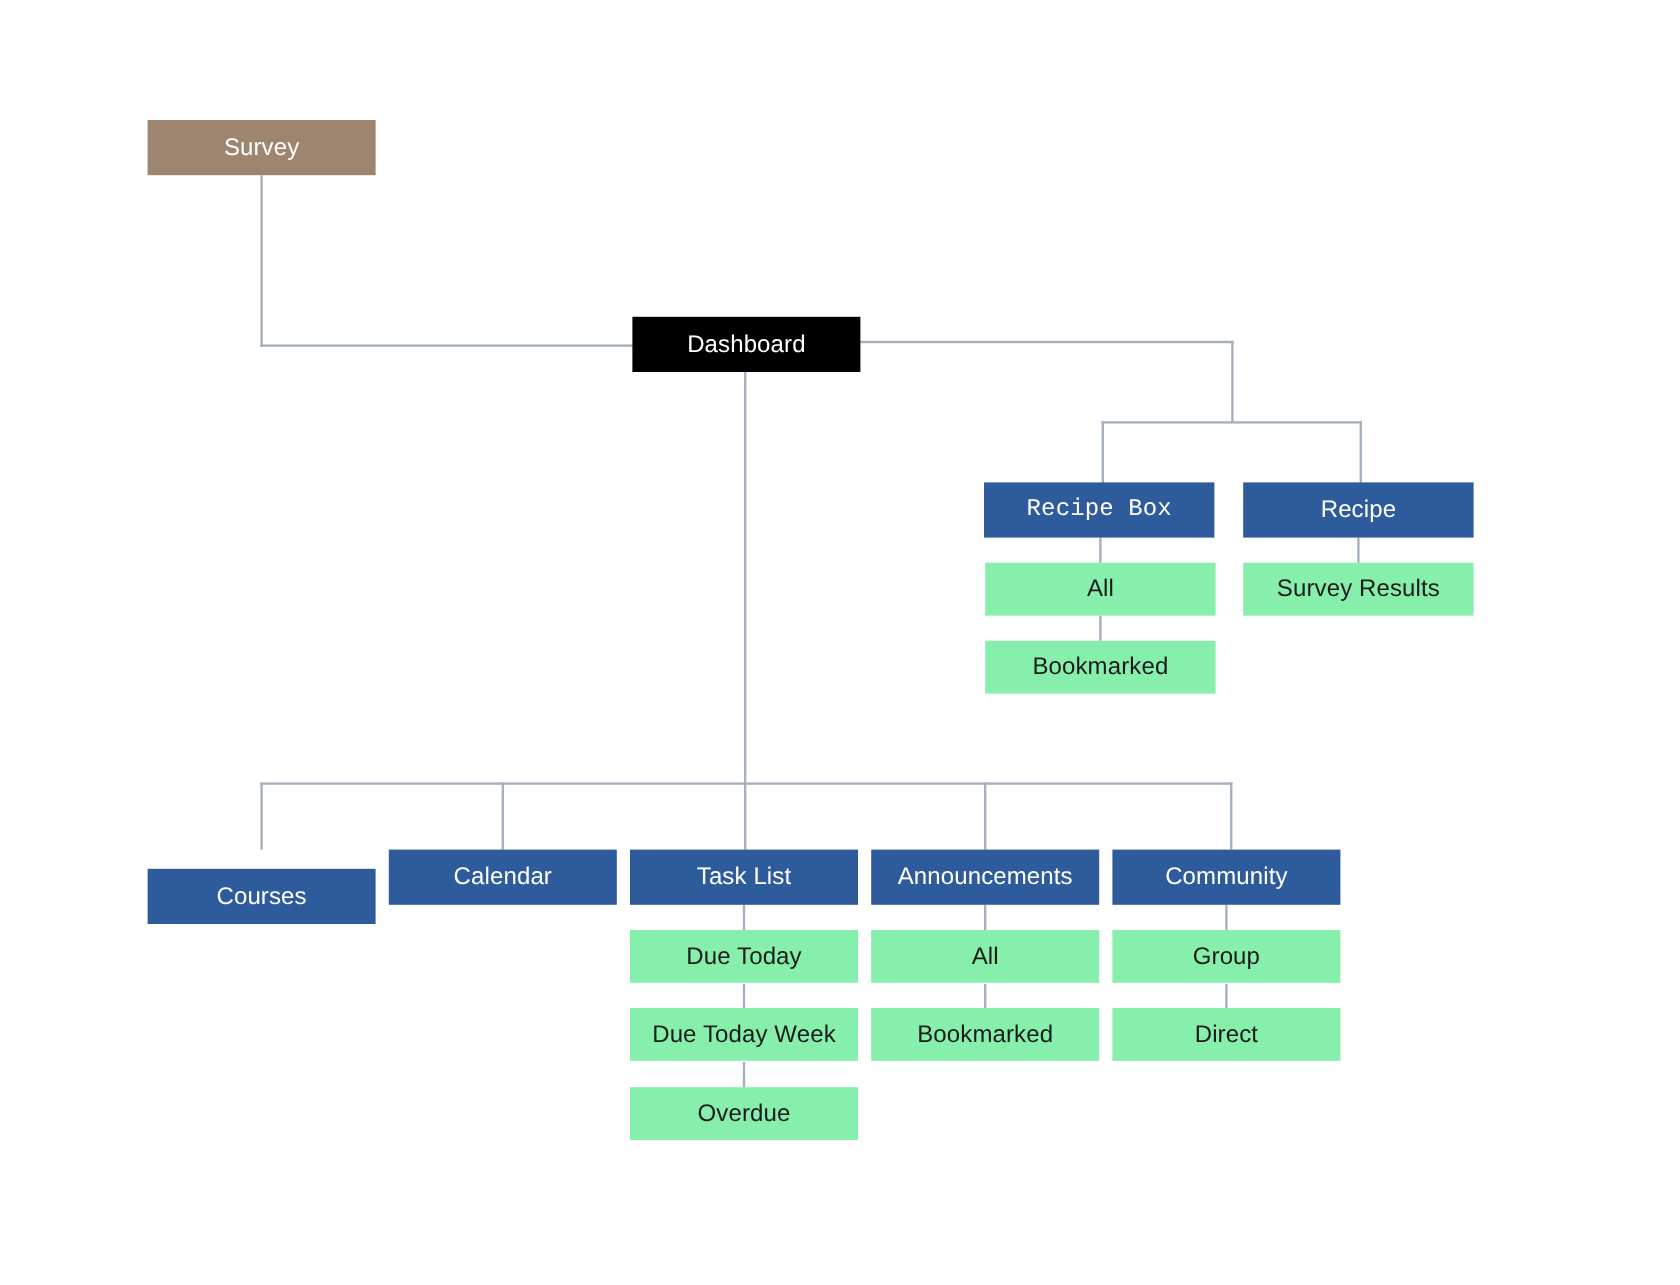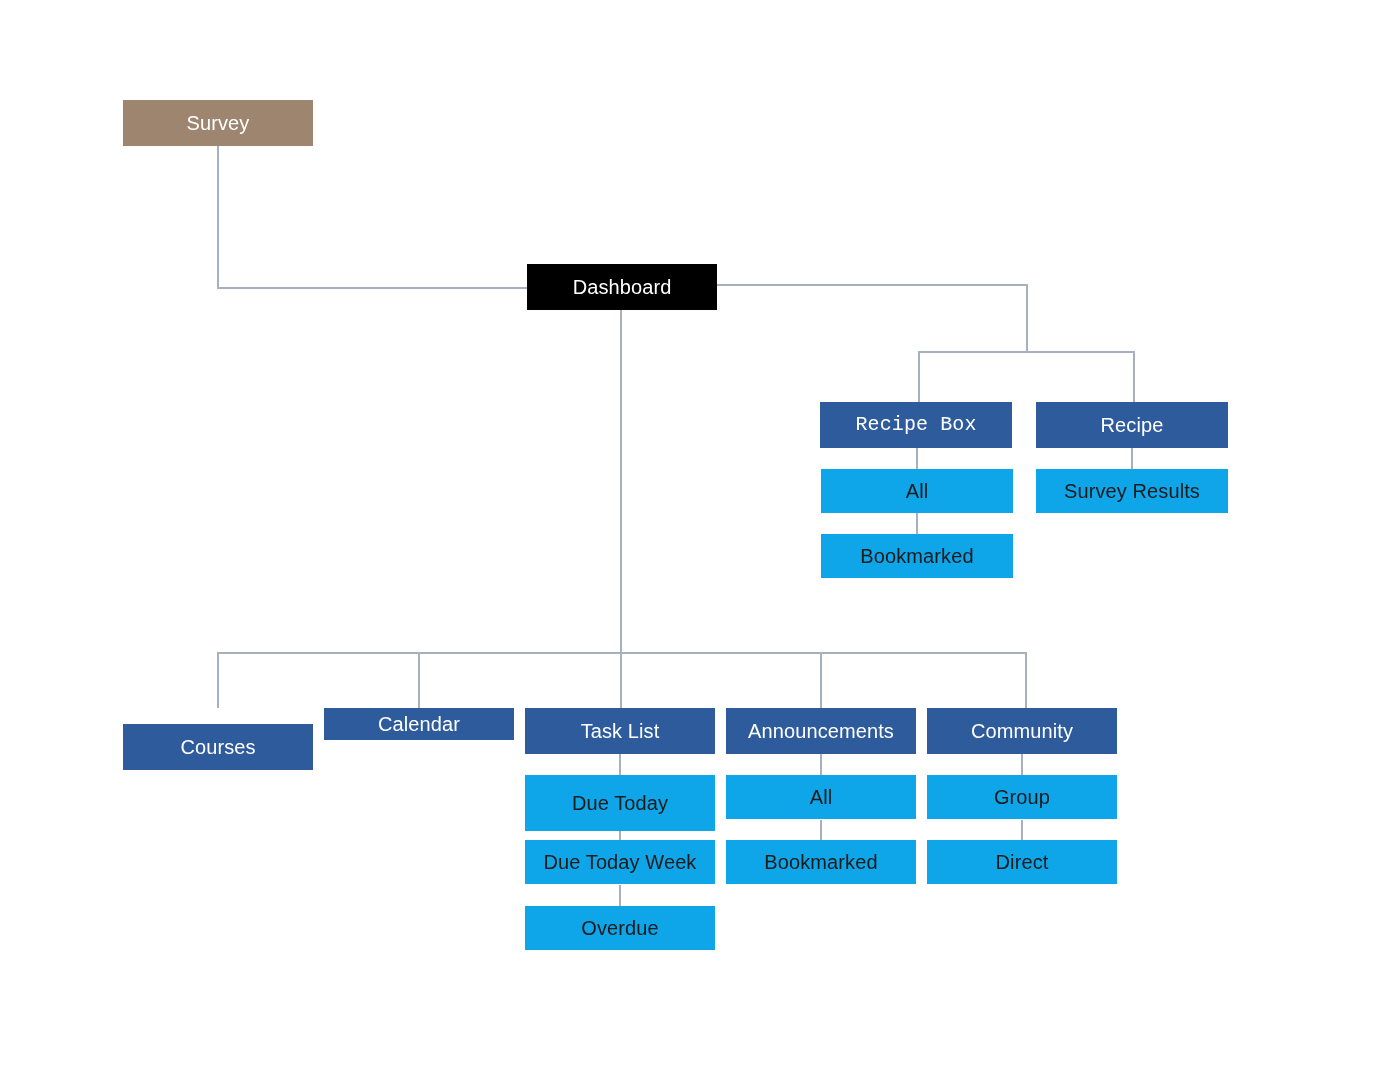--- a/index.html
+++ b/index.html
@@ -35,21 +35,21 @@
   }
   .node-accent {
     background: #9D8570;
     color: #ffffff;
   }
   .node-primary {
     background: #2E5B9C;
     color: #ffffff;
   }
   .node-sub {
-    background: #0ea5e9;
+    background: #86efac;
     color: #1b1b1b;
   }
   .conn {
     position: absolute;
     background: #A6B1BD;
     z-index: 1;
   }
   .conn-h { height: 2px; }
   .conn-v { width: 2px; }
 </style>
@@ -100,25 +100,25 @@
   <div class="node node-sub" style="left:821px; top:469px; width:192px; height:44px;">All</div>
 
   <div class="node node-sub" style="left:821px; top:534px; width:192px; height:44px;">Bookmarked</div>
 
   <div class="node node-primary" style="left:1036px; top:402px; width:192px; height:46px;">Recipe</div>
 
   <div class="node node-sub" style="left:1036px; top:469px; width:192px; height:44px;">Survey Results</div>
 
   <div class="node node-primary" style="left:123px; top:724px; width:190px; height:46px;">Courses</div>
 
-  <div class="node node-primary" style="left:324px; top:708px; width:190px; height:32px;">Calendar</div>
+  <div class="node node-primary" style="left:324px; top:708px; width:190px; height:46px;">Calendar</div>
 
   <div class="node node-primary" style="left:525px; top:708px; width:190px; height:46px;">Task List</div>
 
-  <div class="node node-sub" style="left:525px; top:775px; width:190px; height:56px;">Due Today</div>
+  <div class="node node-sub" style="left:525px; top:775px; width:190px; height:44px;">Due Today</div>
 
   <div class="node node-sub" style="left:525px; top:840px; width:190px; height:44px;">Due Today Week</div>
 
   <div class="node node-sub" style="left:525px; top:906px; width:190px; height:44px;">Overdue</div>
 
   <div class="node node-primary" style="left:726px; top:708px; width:190px; height:46px;">Announcements</div>
 
   <div class="node node-sub" style="left:726px; top:775px; width:190px; height:44px;">All</div>
 
   <div class="node node-sub" style="left:726px; top:840px; width:190px; height:44px;">Bookmarked</div>

